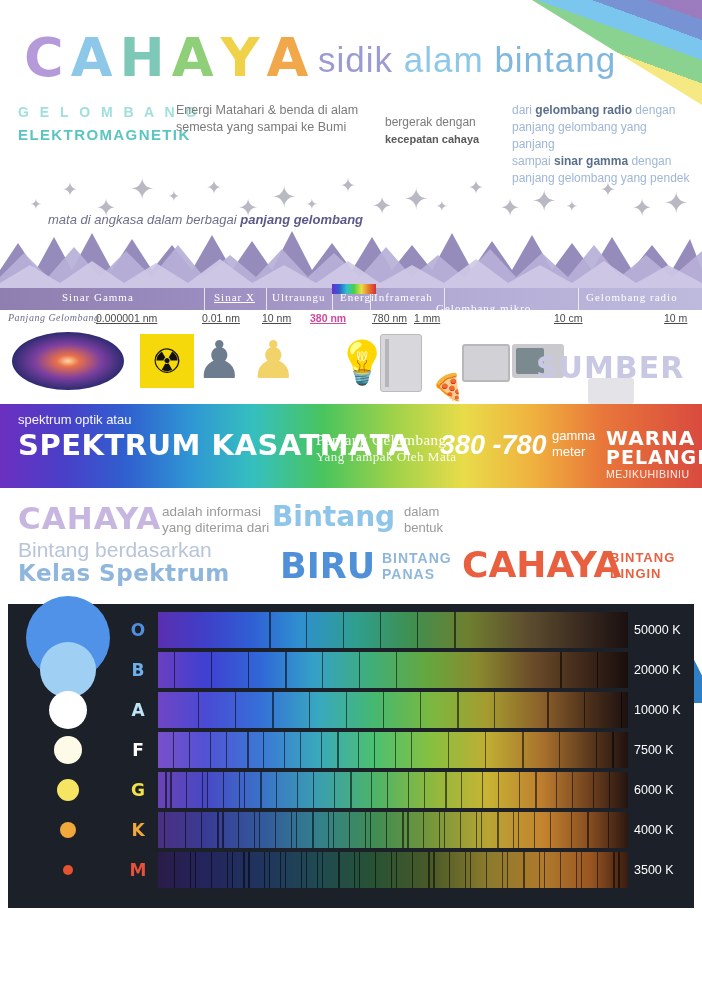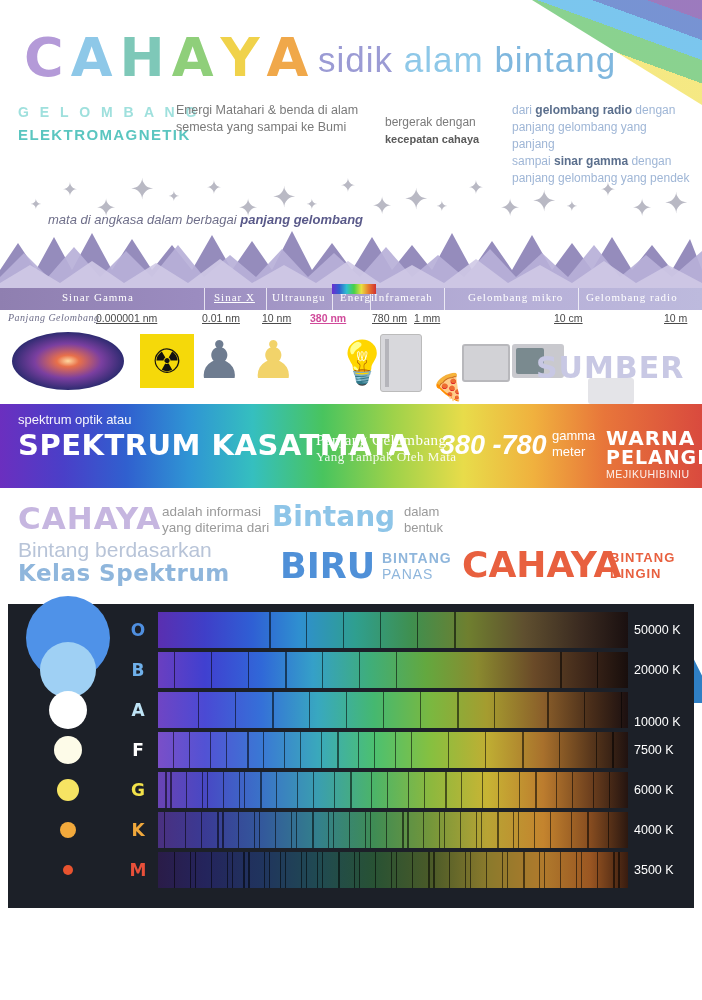--- a/index.html
+++ b/index.html
@@ -123,21 +123,21 @@
   .stmt{position:absolute;left:0;top:492px;width:702px;height:100px;}
   .s-cahaya{position:absolute;left:18px;top:8px;font-size:31px;font-weight:bold;color:#c6b6e0;font-family:"DejaVu Sans",sans-serif;letter-spacing:1px;}
   .s-adalah{position:absolute;left:162px;top:12px;font-size:13.5px;color:#9a9a9a;line-height:16px;}
   .s-bintang{position:absolute;left:272px;top:8px;font-size:28px;font-weight:bold;color:#8ec5e8;font-family:"DejaVu Sans",sans-serif;}
   .s-dalam{position:absolute;left:404px;top:12px;font-size:13px;color:#9a9a9a;line-height:16px;}
   .s-spektrum{position:absolute;left:452px;top:8px;font-size:26px;font-weight:bold;color:#c4a8dc;font-family:"DejaVu Sans",sans-serif;}
   .s-bb{position:absolute;left:18px;top:46px;font-size:21px;color:#b8c4d8;}
   .s-kelas{position:absolute;left:18px;top:68px;font-size:23px;font-weight:bold;color:#8fb6dc;font-family:"DejaVu Sans",sans-serif;letter-spacing:.5px;}
   .s-biru{position:absolute;left:280px;top:54px;font-size:35px;font-weight:bold;color:#4f90d8;font-family:"DejaVu Sans",sans-serif;}
   .s-panas1{position:absolute;left:382px;top:58px;font-size:14px;font-weight:bold;color:#8fb6dc;letter-spacing:1px;}
-  .s-panas2{position:absolute;left:382px;top:74px;font-size:14px;font-weight:normal;color:#8fb6dc;letter-spacing:1px;}
+  .s-panas2{position:absolute;left:382px;top:74px;font-size:14px;font-weight:bold;color:#8fb6dc;letter-spacing:1px;}
   .s-merah{position:absolute;left:462px;top:52px;font-size:36px;font-weight:bold;color:#e8603f;font-family:"DejaVu Sans",sans-serif;}
   .s-dingin1{position:absolute;left:610px;top:58px;font-size:13px;font-weight:bold;color:#e8603f;letter-spacing:1px;}
   .s-dingin2{position:absolute;left:610px;top:74px;font-size:13px;font-weight:bold;color:#e8603f;letter-spacing:1px;}
 
   
   .darkpanel{position:absolute;left:8px;top:604px;width:686px;height:304px;background:#1c2028;}
   .starcol{position:absolute;left:8px;top:604px;width:150px;height:304px;}
   .star{position:absolute;border-radius:50%;}
   .classcol{position:absolute;left:120px;top:604px;width:36px;height:304px;}
   .cls{position:absolute;left:0;width:36px;text-align:center;font-size:17px;font-weight:bold;font-family:"DejaVu Sans",sans-serif;}
@@ -211,21 +211,21 @@
     <path d="M0,52 L24,28 L48,52 L74,22 L100,52 L126,26 L152,52 L178,20 L204,52 L230,30 L256,52 L282,24 L308,52 L334,28 L360,52 L386,22 L412,52 L438,30 L464,52 L490,24 L516,52 L542,28 L568,52 L594,20 L620,52 L646,30 L672,52 L702,26 L702,65 L0,65 Z" fill="#b7b0d8" opacity="0.92"></path>
     <path d="M0,58 L30,40 L60,58 L92,36 L124,58 L156,38 L188,58 L220,34 L252,58 L284,40 L316,58 L348,36 L380,58 L412,40 L444,58 L476,34 L508,58 L540,40 L572,58 L604,36 L636,58 L668,40 L702,58 L702,65 L0,65 Z" fill="#cfc9e6" opacity="0.9"></path>
   </svg>
 
   <div class="specbar" id="specbar">
       <div class="lbl" style="left: 62px;">Sinar Gamma</div>
       <div class="lbl" style="left: 214px; text-decoration: underline;">Sinar X</div>
       <div class="lbl" style="left: 272px;">Ultraungu</div>
       <div class="lbl" style="left: 340px;">Energi</div>
       <div class="lbl" style="left: 374px;">Inframerah</div>
-      <div class="lbl" style="left: 468px;">Gelombang mikro</div>
+      <div class="lbl" style="left: 436px; margin-top: 11px;">Gelombang mikro</div>
       <div class="lbl" style="left: 586px;">Gelombang radio</div>
       <div class="tick" style="left: 204px;"></div>
       <div class="tick" style="left: 266px;"></div>
       <div class="tick" style="left: 332px;"></div>
       <div class="tick" style="left: 370px;"></div>
       <div class="tick" style="left: 444px;"></div>
       <div class="tick" style="left: 578px;"></div>
     </div>
   <div class="optbox"></div>
 
@@ -474,21 +474,21 @@
         <div style="position: absolute; top: 0px; height: 36px; width: 2px; left: 460px; background: rgba(0, 0, 0, 0.55);"></div>
         <div style="position: absolute; top: 0px; height: 36px; width: 1px; left: 37px; background: rgba(0, 0, 0, 0.55);"></div>
         <div style="position: absolute; top: 0px; height: 36px; width: 1px; left: 74px; background: rgba(0, 0, 0, 0.55);"></div>
         <div style="position: absolute; top: 0px; height: 36px; width: 1px; left: 111px; background: rgba(0, 0, 0, 0.55);"></div>
         <div style="position: absolute; top: 0px; height: 36px; width: 1px; left: 148px; background: rgba(0, 0, 0, 0.55);"></div>
       </div>
     </div>
   <div id="temps">
       <div class="temp" style="top: 623px;">50000 K</div>
       <div class="temp" style="top: 663px;">20000 K</div>
-      <div class="temp" style="top: 703px; margin-top: 12px;">10000 K</div>
+      <div class="temp" style="top: 703px;">10000 K</div>
       <div class="temp" style="top: 743px;">7500 K</div>
       <div class="temp" style="top: 783px;">6000 K</div>
       <div class="temp" style="top: 823px;">4000 K</div>
       <div class="temp" style="top: 863px;">3500 K</div>
     </div>
 
   <div class="footer">
     
     
     

